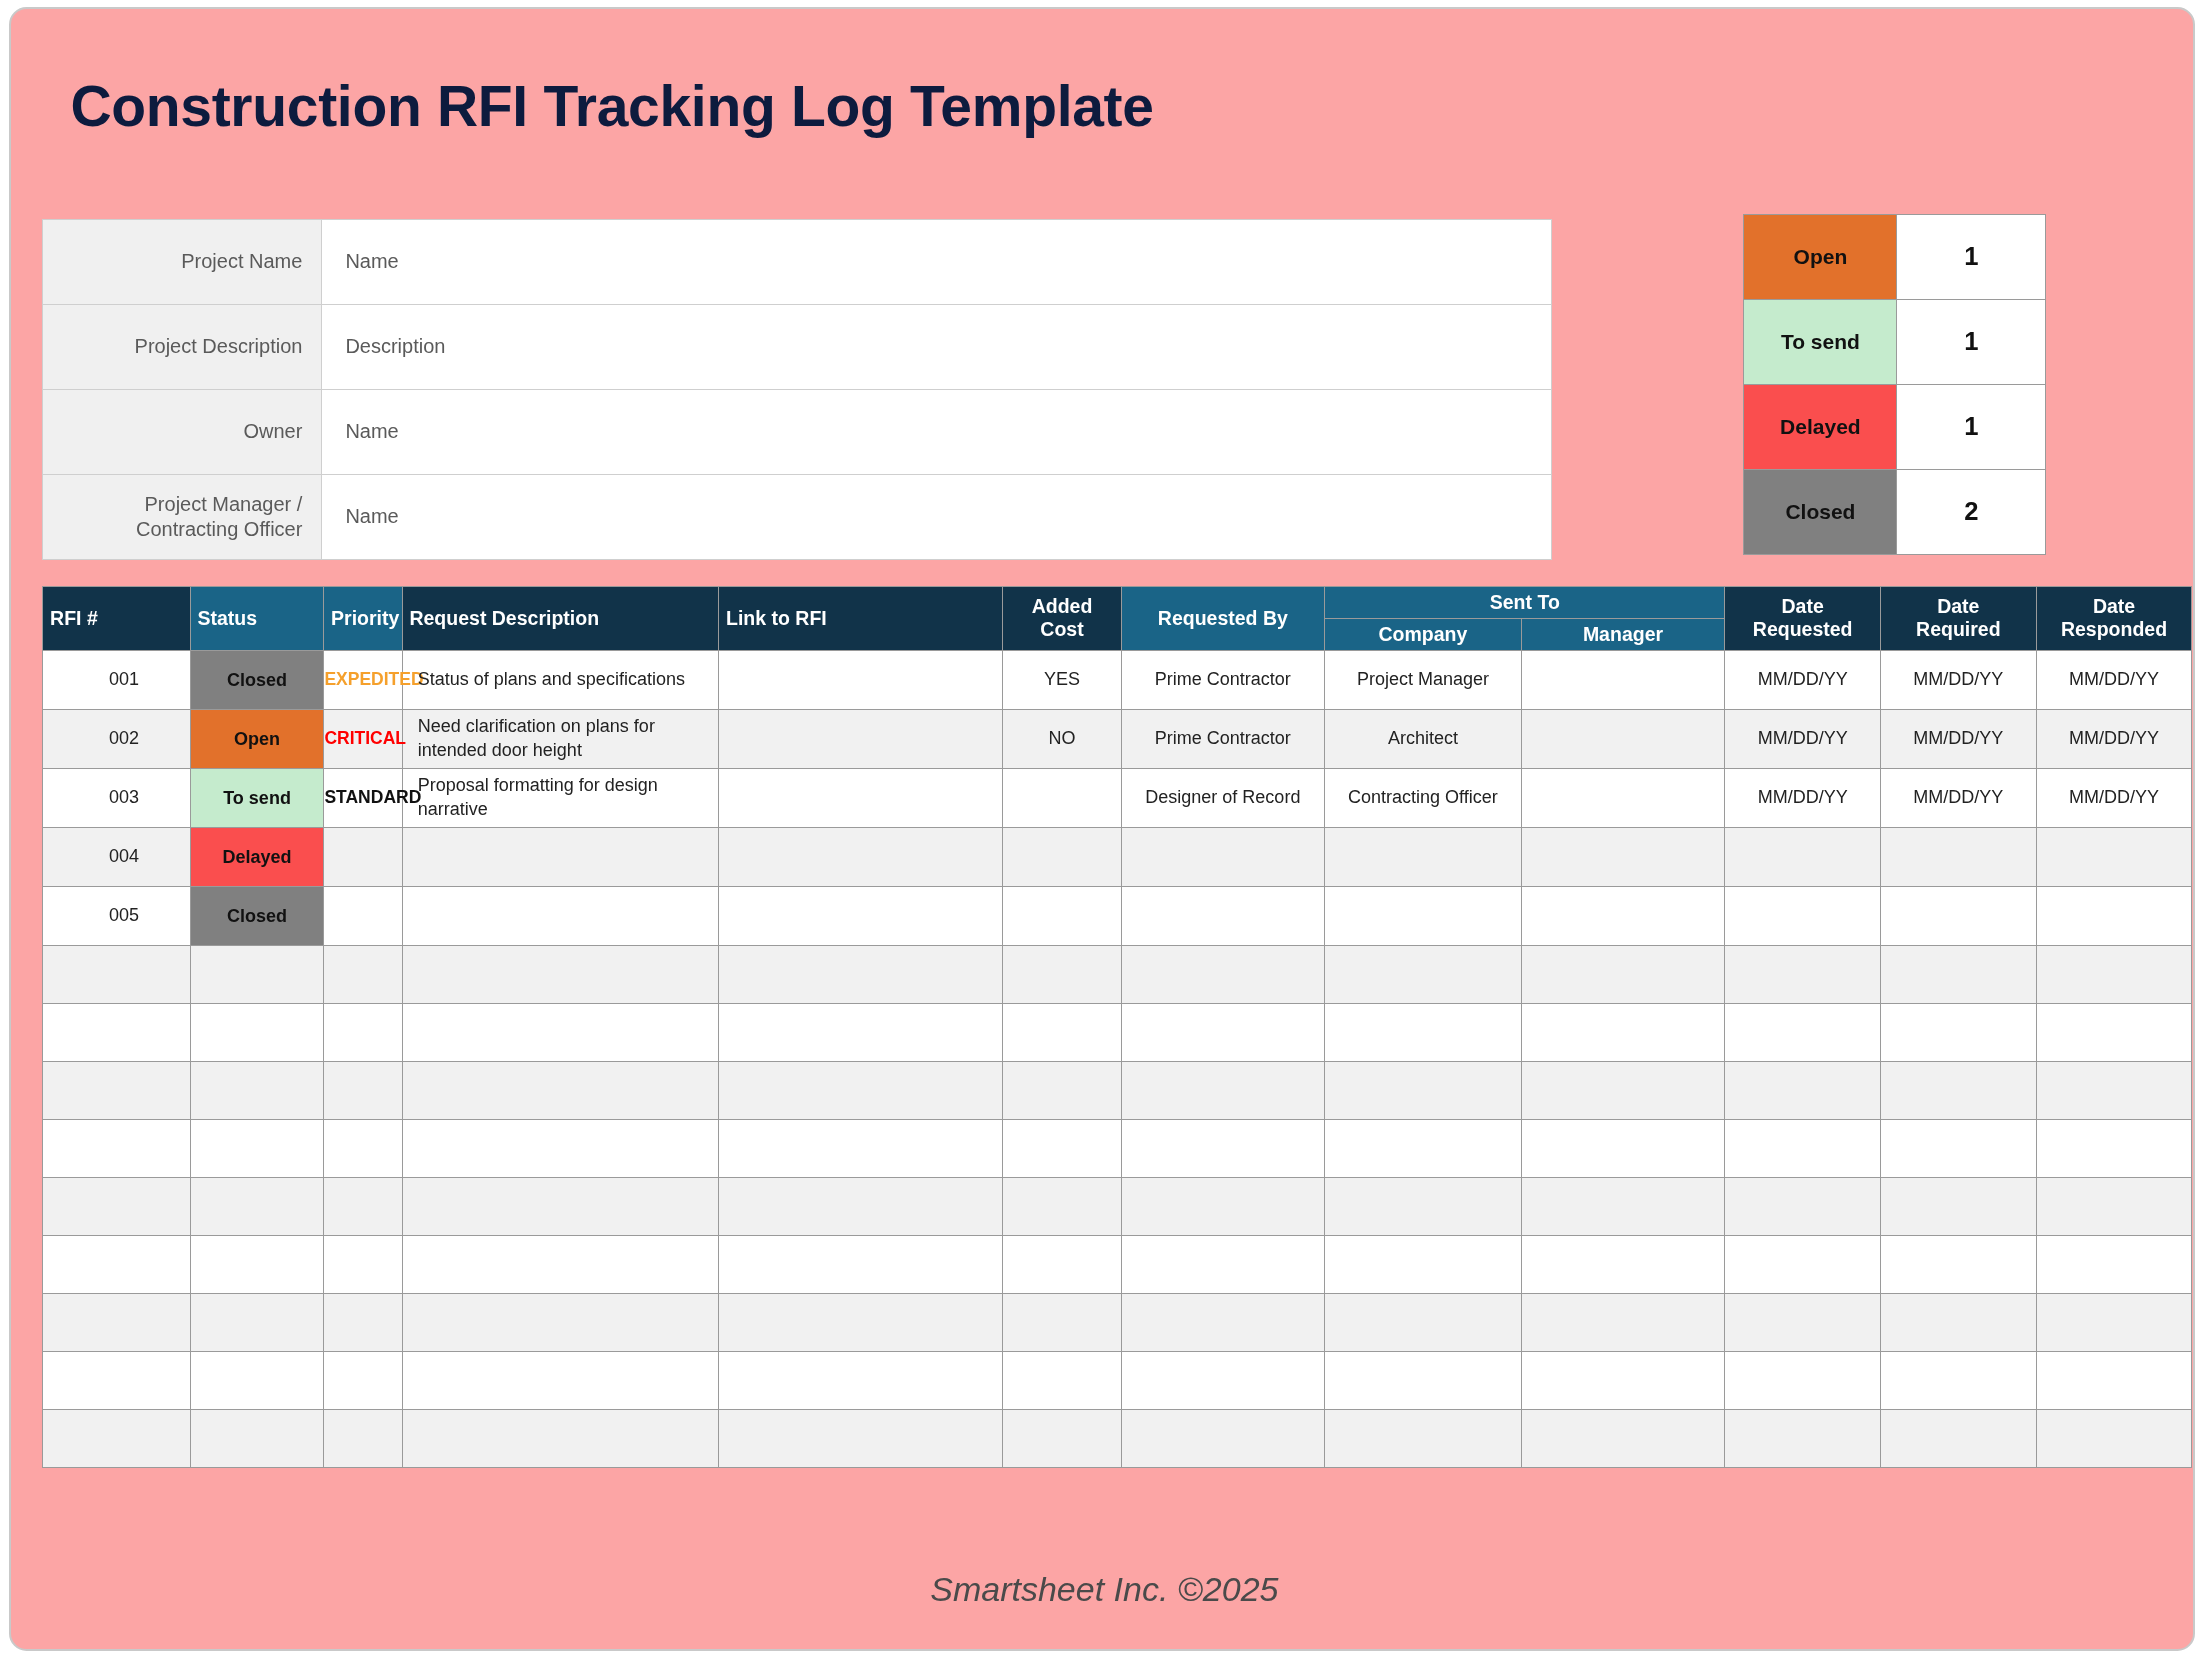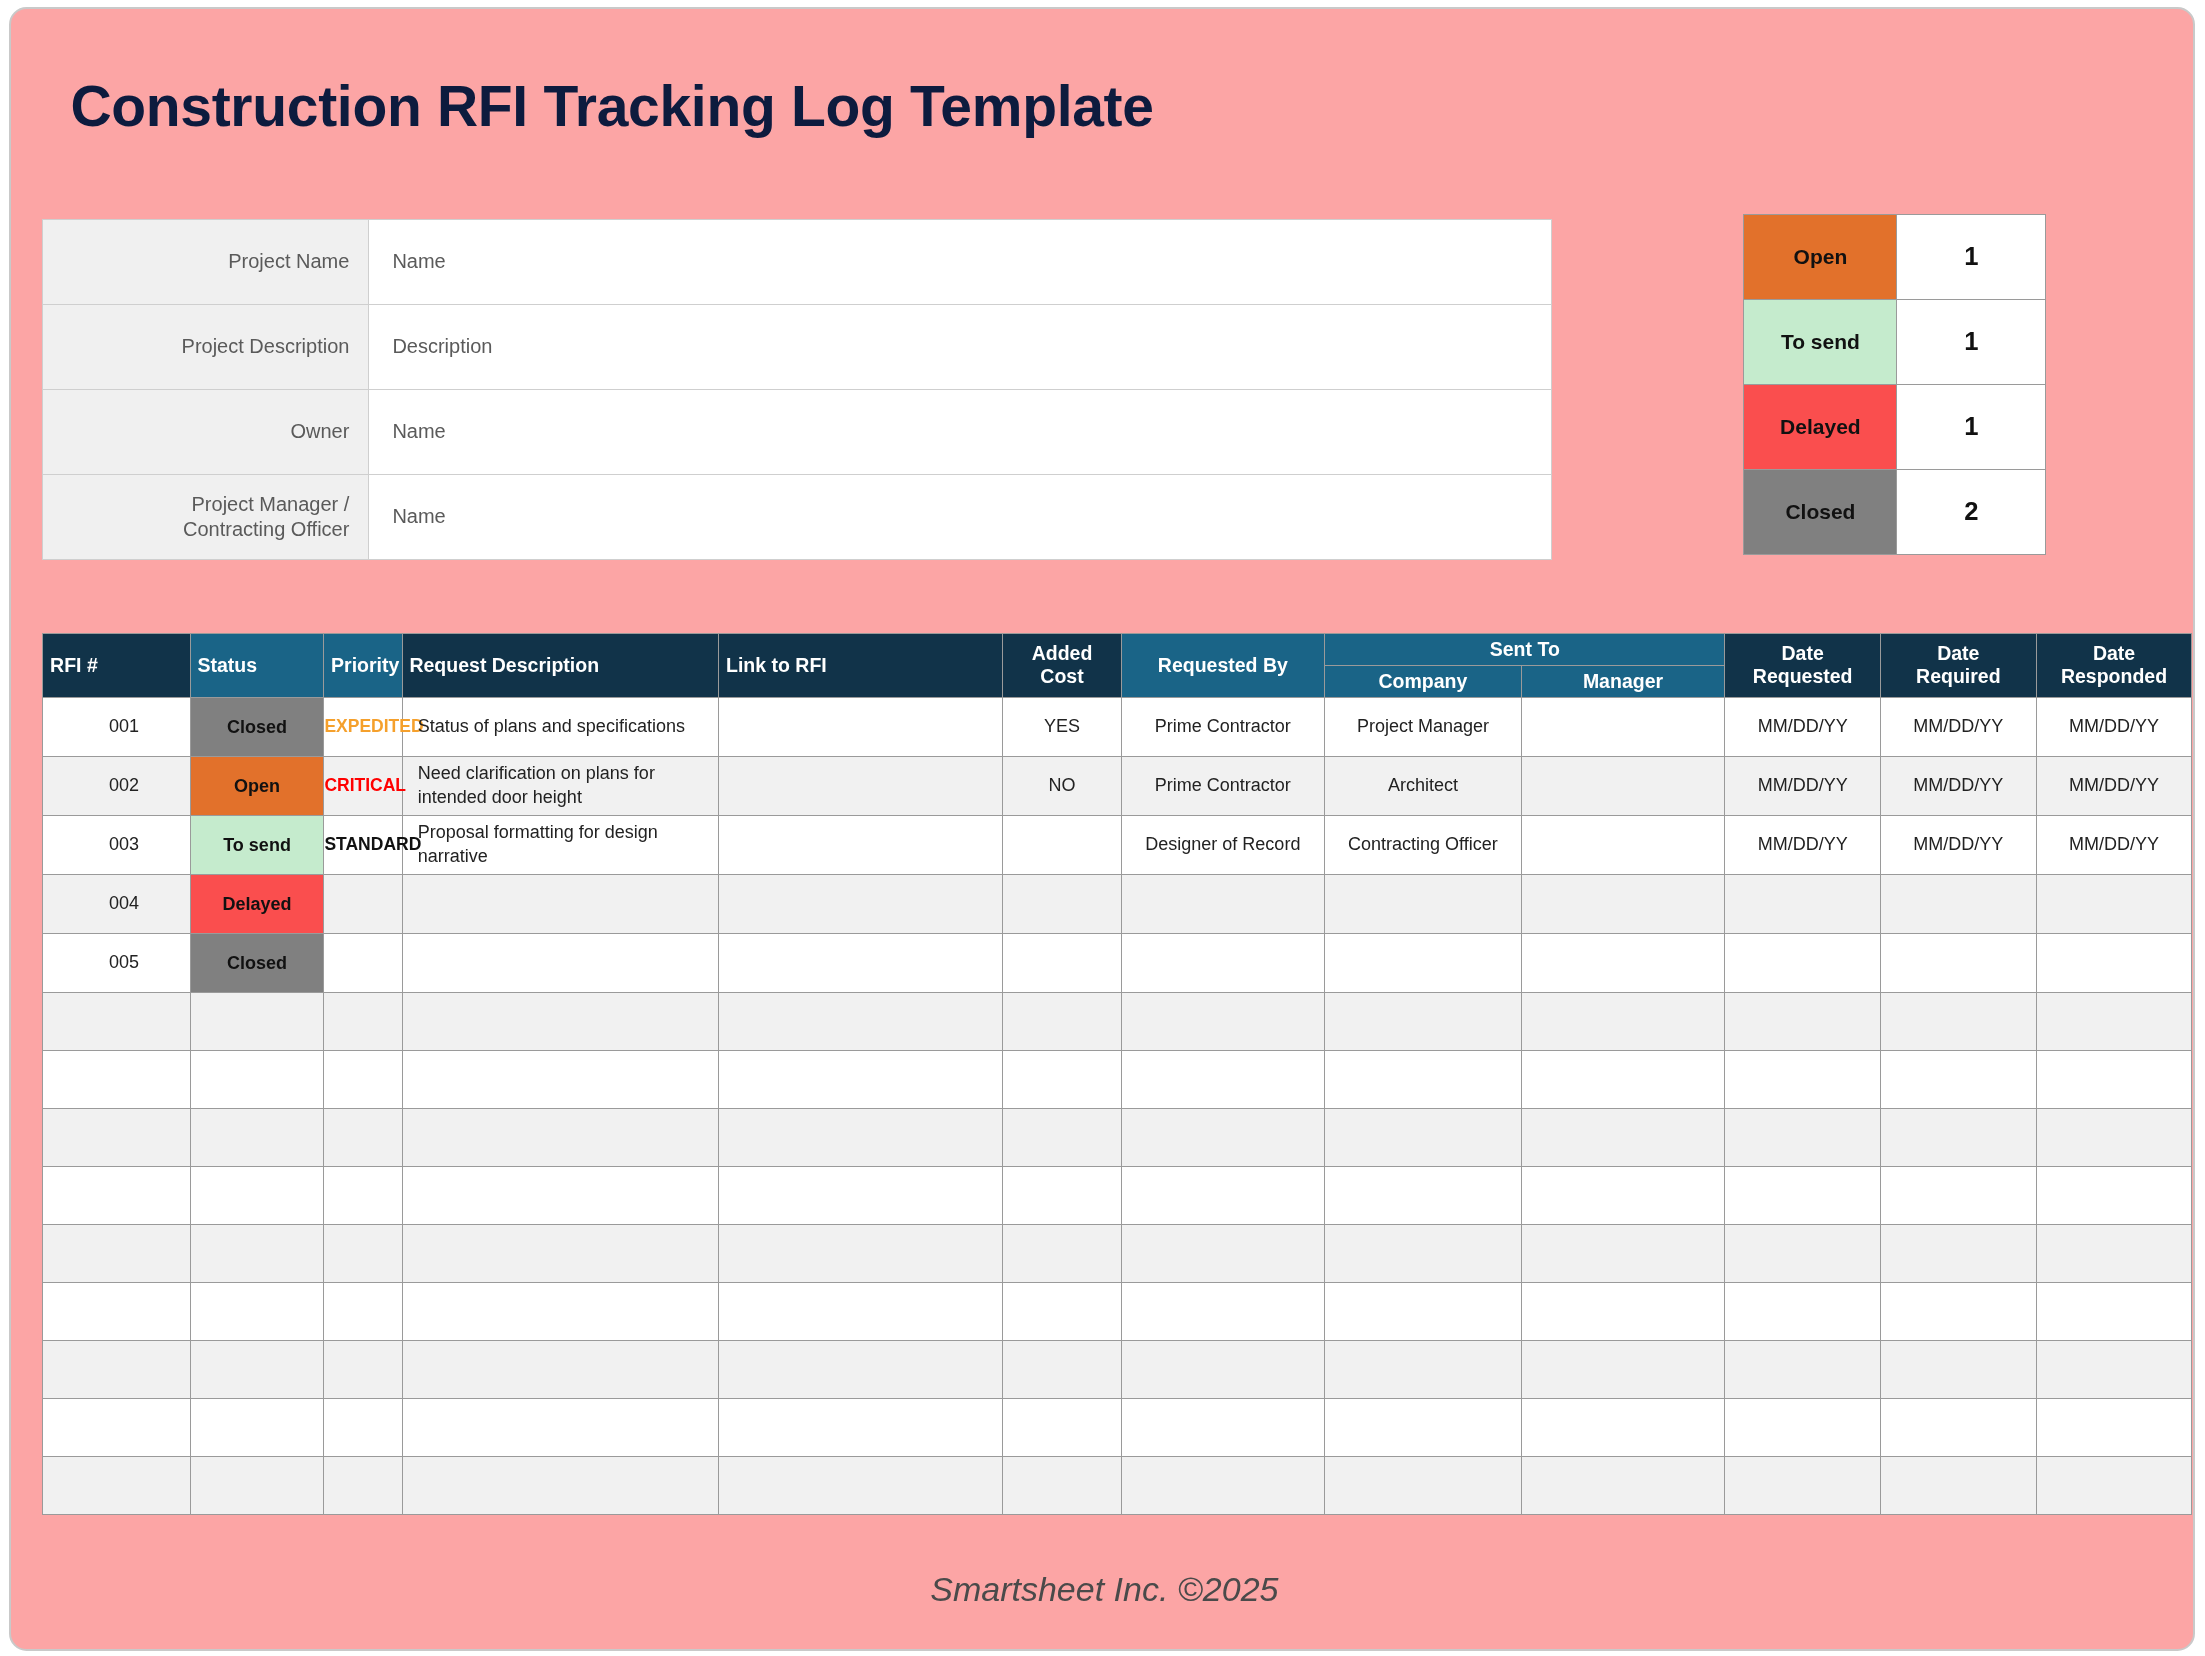--- a/index.html
+++ b/index.html
@@ -45,21 +45,21 @@
     table-layout: fixed;
   }
   .info-table td {
     border: 1.3px solid #cfcfcf;
     height: 85px;
     font-size: 20px;
     color: #5a5a5a;
     vertical-align: middle;
   }
   .info-label {
-    width: 326px;
+    width: 279px;
     background: #f0f0f0;
     text-align: right;
     padding-right: 19px;
     line-height: 1.25;
   }
   .info-value {
     background: #ffffff;
     text-align: left;
     padding-left: 23px;
     color: #8d8d8d;
@@ -92,21 +92,20 @@
   .bg-closed  { background: #808080; }
 
   
   .rfi-table {
     position: absolute;
     left: 31px;
     top: 577px;
     width: 2150px;
     border-collapse: collapse;
     table-layout: fixed;
-    margin-top: 47px;
   }
   .rfi-table th, .rfi-table td {
     border: 1.3px solid #9a9a9a;
     font-size: 18px;
     vertical-align: middle;
   }
 
   .rfi-table thead th {
     color: #ffffff;
     font-weight: bold;

